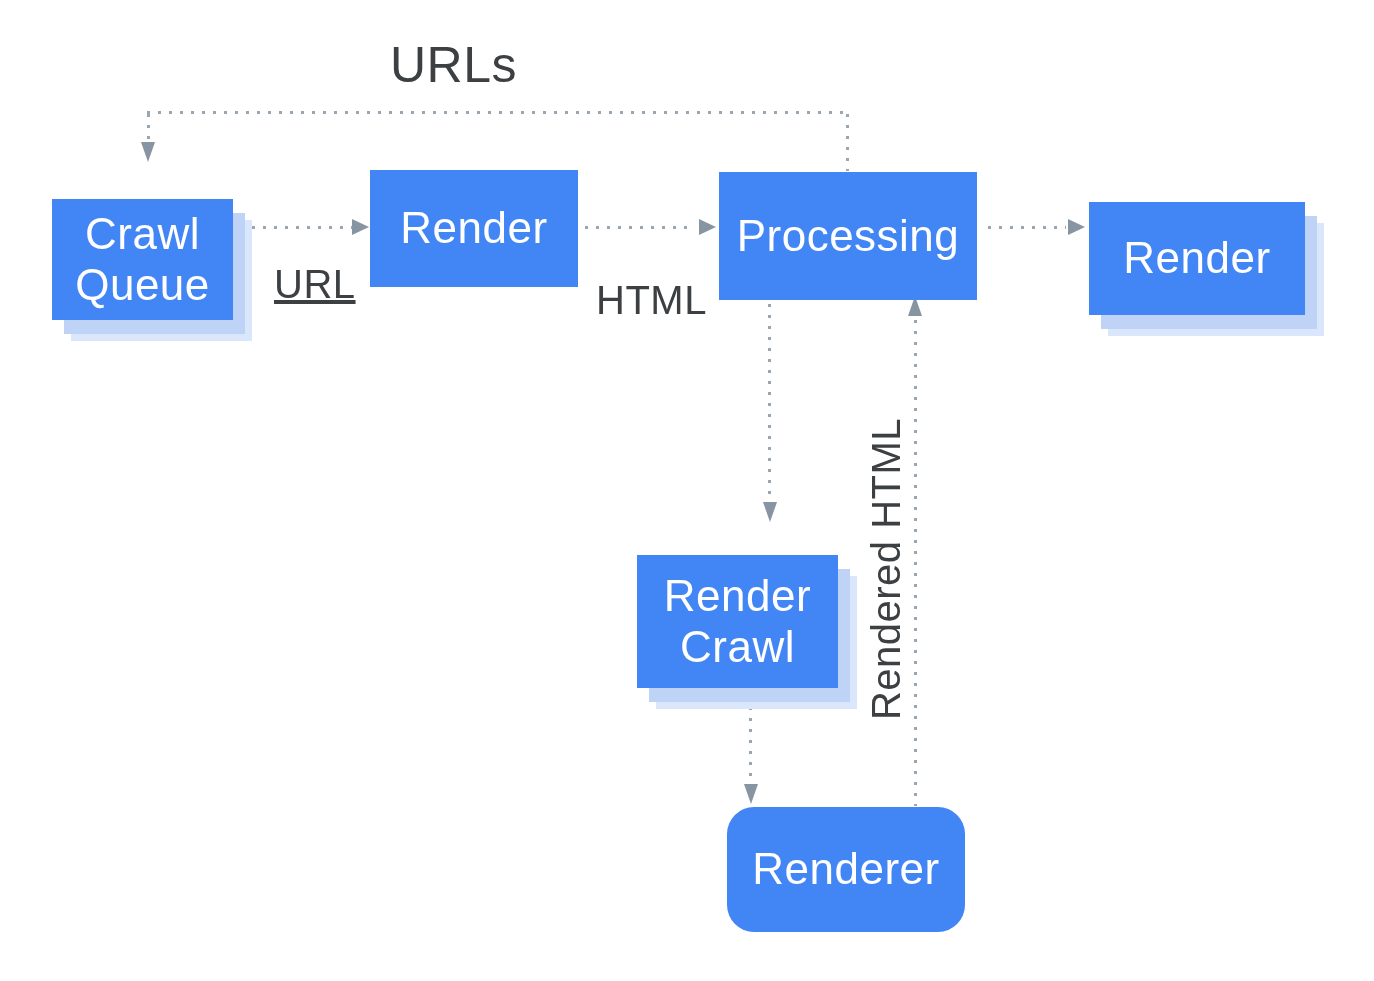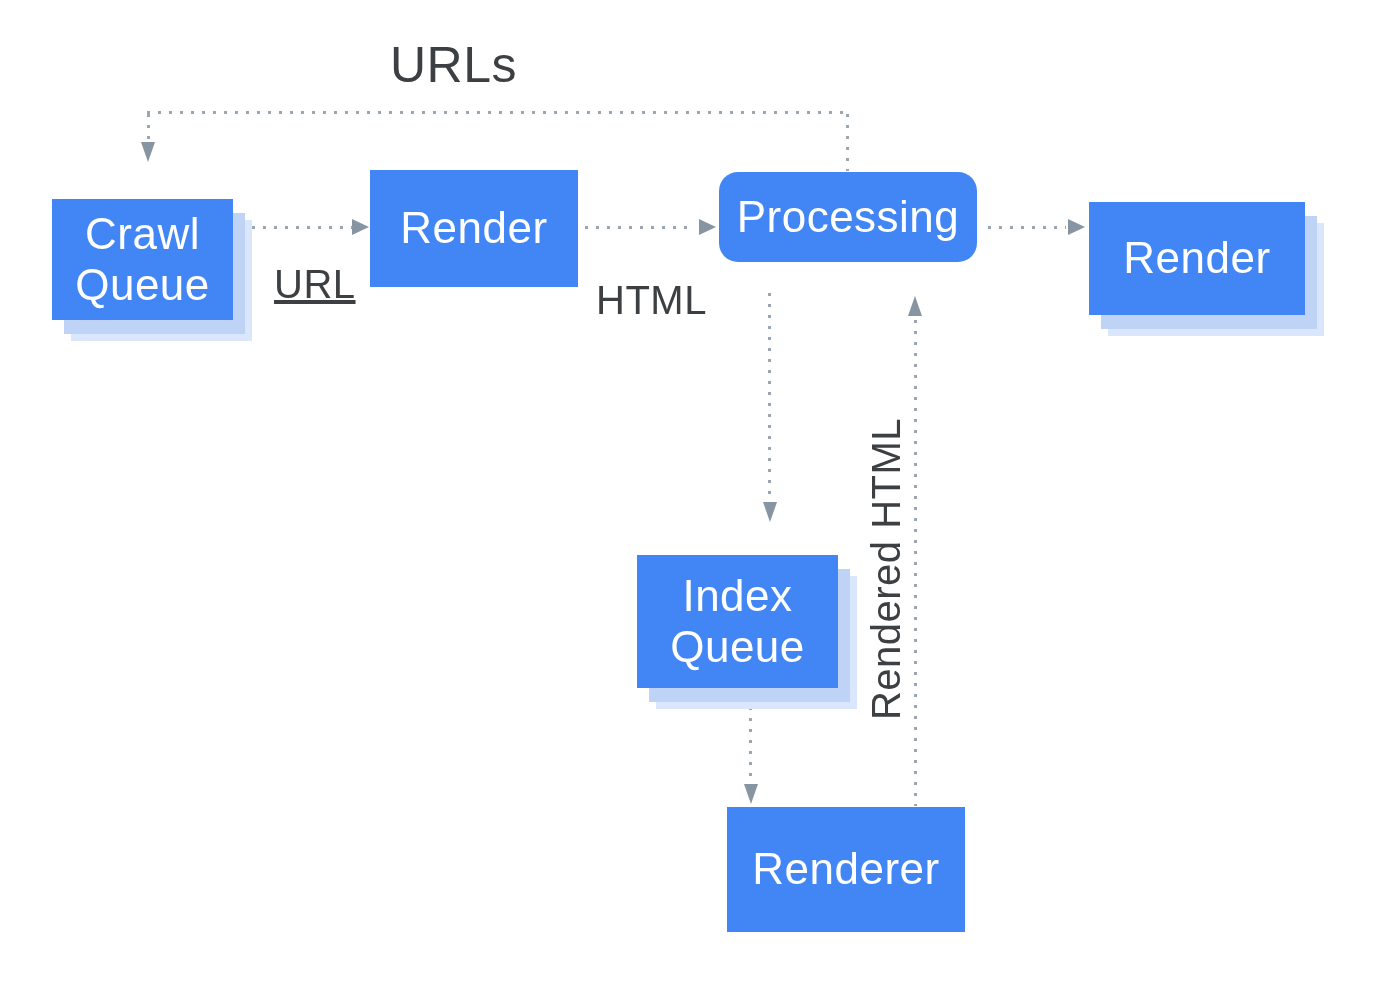--- a/index.html
+++ b/index.html
@@ -92,29 +92,29 @@
   <div class="edge-label rotated" style="left:736px;top:546px;">Rendered HTML</div>
 
   <div class="node shadowed" style="left:52px;top:169px;width:181px;height:121px;">
     <span>Crawl Queue</span>
   </div>
 
   <div class="node" style="left:370px;top:170px;width:208px;height:117px;">
     <span>Render</span>
   </div>
 
-  <div class="node" style="left:719px;top:172px;width:258px;height:90px;border-radius:19px;">
+  <div class="node" style="left:719px;top:172px;width:258px;height:128px;">
     <span>Processing</span>
   </div>
 
   <div class="node shadowed" style="left:1089px;top:172px;width:216px;height:113px;">
     <span>Render</span>
   </div>
 
   <div class="node shadowed" style="left:637px;top:525px;width:201px;height:133px;">
-    <span>Index Queue</span>
+    <span>Render Crawl</span>
   </div>
 
-  <div class="node" style="left:727px;top:807px;width:238px;height:125px;">
+  <div class="node" style="left:727px;top:807px;width:238px;height:125px;border-radius:27px;">
     <span>Renderer</span>
   </div>
 
 </div>
 
 </body></html>

